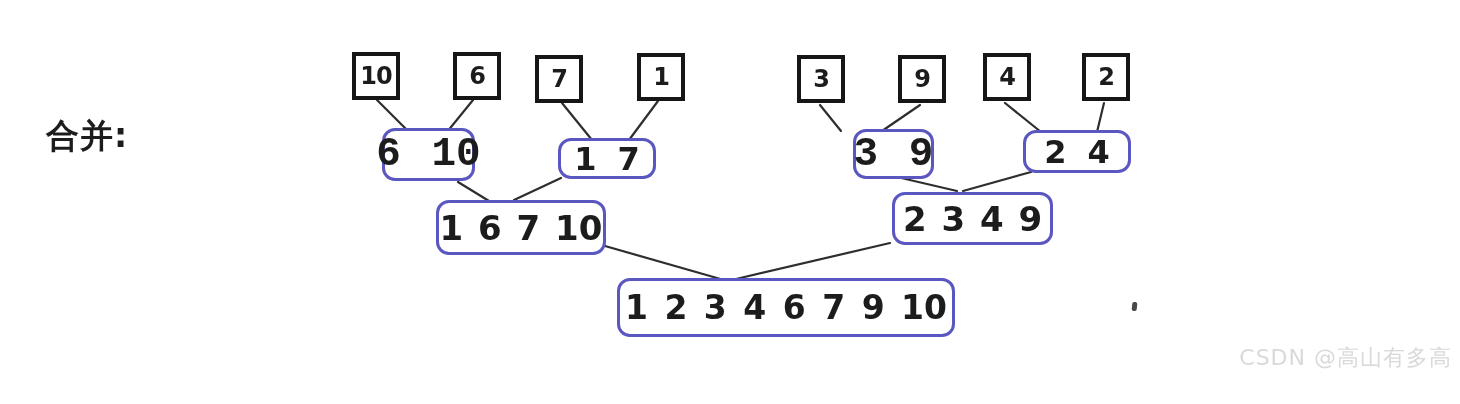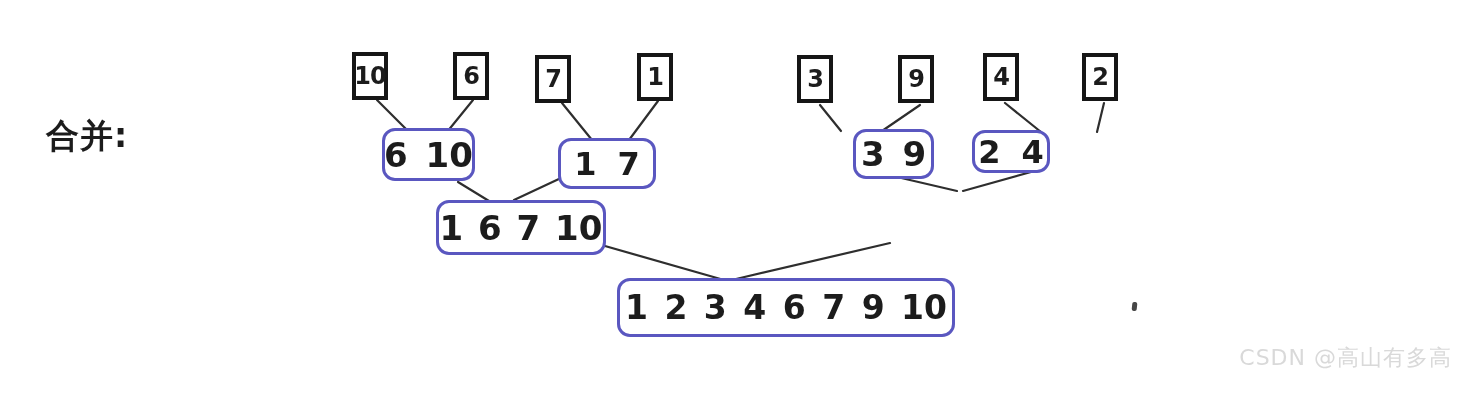--- a/index.html
+++ b/index.html
@@ -32,41 +32,41 @@
   .side-label {
     position: absolute;
     left: 46px; top: 114px;
     font-size: 33px;
     font-weight: bold;
     color: var(--text);
     letter-spacing: 1px;
   }
   .leaf {
     position: absolute;
-    width: 36px; height: 48px;
+    width: 48px; height: 48px;
     border: 4px solid var(--leaf-border);
     background: var(--background);
     display: flex; align-items: center; justify-content: center;
     font-size: 24px; font-weight: bold;
     color: var(--text);
     letter-spacing: -1px;
     line-height: 1;
   }
   .mbox {
     position: absolute;
     border: 3px solid var(--merge-border);
     border-radius: 13px;
     background: var(--background);
     display: flex; align-items: center; justify-content: center;
     font-weight: bold;
     color: var(--text);
     line-height: 1;
     white-space: nowrap;
   }
-  .pair-lg  { font-size: 34px; word-spacing: 6px; }
+  .pair-lg  { font-size: 41px; word-spacing: 6px; font-family: Liberation Mono, monospace; }
   .pair-sm  { font-size: 32px; word-spacing: 10px; }
   .quad     { font-size: 34px; word-spacing: 3px; }
   .root     { font-size: 33px; word-spacing: 5px; text-align: right; }
   .stray-mark {
     position: absolute;
     left: 1132px; top: 302px;
     width: 5px; height: 9px;
     background: #474747;
     border-radius: 2px;
     transform: rotate(6deg);
@@ -109,25 +109,26 @@
   <div class="leaf" style="left:352px;  top:52px;">10</div>
   <div class="leaf" style="left:453px;  top:52px;">6</div>
   <div class="leaf" style="left:535px;  top:55px;">7</div>
   <div class="leaf" style="left:637px;  top:53px;">1</div>
   <div class="leaf" style="left:797px;  top:55px;">3</div>
   <div class="leaf" style="left:898px;  top:55px;">9</div>
   <div class="leaf" style="left:983px;  top:53px;">4</div>
   <div class="leaf" style="left:1082px; top:53px;">2</div>
 
   <div class="mbox pair-lg" style="left:382px;  top:128px; width:93px;  height:53px;">6 10</div>
-  <div class="mbox pair-sm" style="left:558px;  top:138px; width:98px;  height:51px;">1 7</div>
+  <div class="mbox pair-sm" style="left:558px;  top:138px; width:98px;  height:41px;">1 7</div>
   <div class="mbox pair-lg" style="left:826px;  top:129px; width:81px;  height:50px;margin-left:27px;">3 9</div>
-  <div class="mbox pair-sm" style="left:972px; top:130px; width:78px; height:43px;">2 4</div>
+  <div class="mbox pair-sm" style="left:1023px; top:130px; width:108px; height:43px;">2 4</div>
 
   <div class="mbox quad" style="left:428px; top:200px; width:170px; height:55px;margin-left:8px;">1 6 7 10</div>
+  <div class="mbox quad" style="left:892px; top:192px; width:161px; height:53px;">2 3 4 9</div>
 
   <div class="mbox root" style="left:617px; top:278px; width:338px; height:59px;">1 2 3 4 6 7 9 10</div>
 
   <div class="stray-mark"></div>
 
   <div class="watermark">CSDN @高山有多高</div>
 
 </div>
 
 </body></html>

